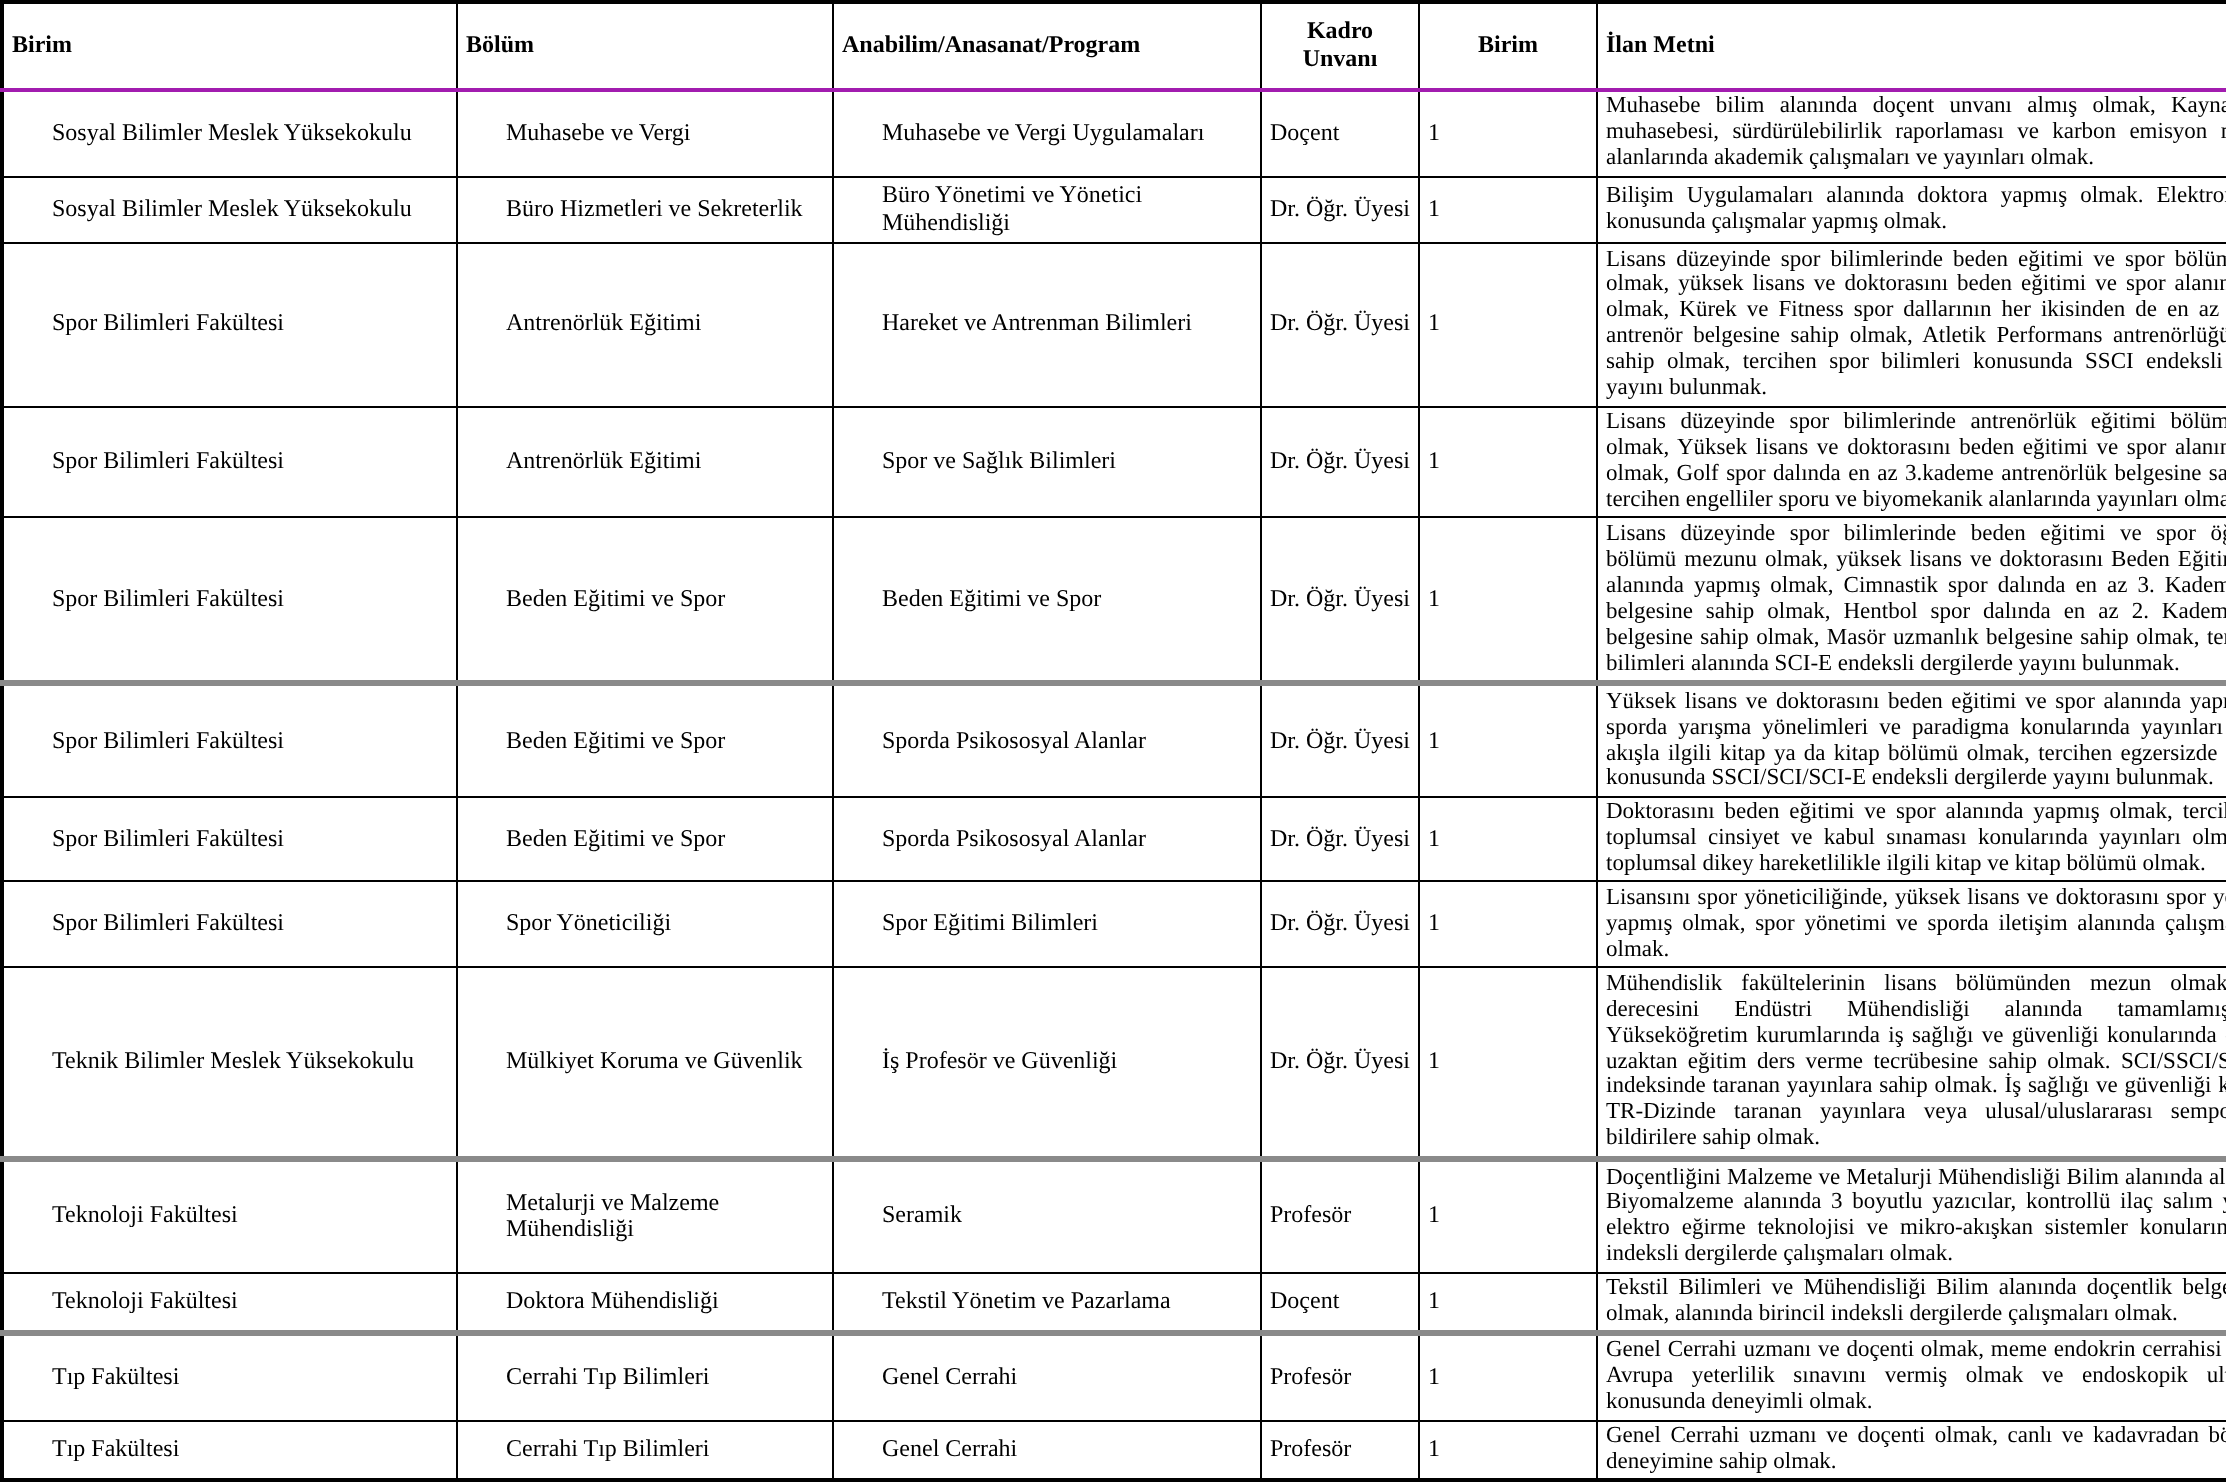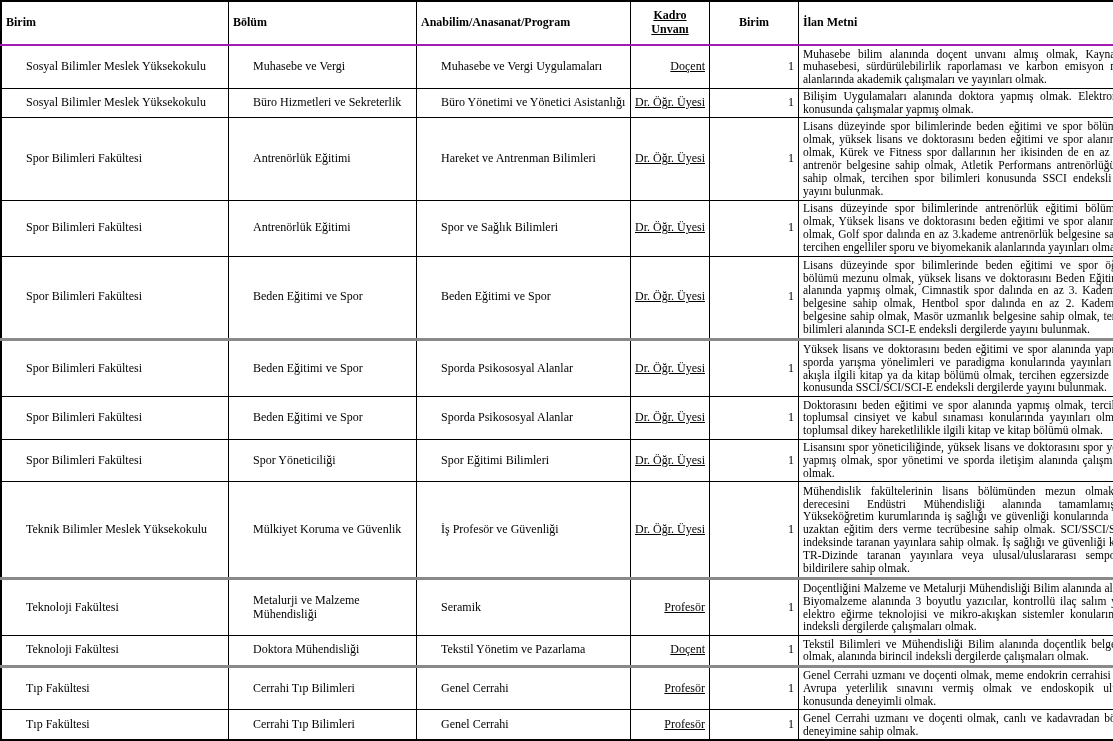--- a/index.html
+++ b/index.html
@@ -31,31 +31,31 @@
     word-wrap: break-word;
   }
   thead th {
     font-weight: bold;
     text-align: left;
     border-bottom: 2px solid #a21caf;
     height: 38px;
   }
   thead th.col-unvan, thead th.col-adet { text-align: center; }
   td.col-birim, td.col-bolum, td.col-program { text-align: left; padding-left: 24px; }
-  td.col-unvan, td.col-adet { text-align: right; }
+  td.col-unvan, td.col-adet { text-align: left; }
   td.col-ilan {
     text-align: justify;
     font-size: 11.5px;
     line-height: 1.12;
     padding: 1px 4px;
   }
   .col-birim  { width: 218px; }
   .col-bolum  { width: 179px; }
   .col-program{ width: 205px; }
-  .col-unvan  { width: 70px; text-decoration: underline;  }
+  .col-unvan  { width: 70px;  }
   .col-adet   { width: 80px;  }
   .col-ilan   { width: 361px; }
   tr.section-break > td {
     border-bottom: 3px solid #8a8a8a;
   }
 </style>
 </head>
 <body>
 
 <table class="postings">
@@ -74,21 +74,21 @@
         <td class="col-birim">Sosyal Bilimler Meslek Yüksekokulu</td>
         <td class="col-bolum">Muhasebe ve Vergi</td>
         <td class="col-program">Muhasebe ve Vergi Uygulamaları</td>
         <td class="col-unvan">Doçent</td>
         <td class="col-adet">1</td>
         <td class="col-ilan">Muhasebe bilim alanında doçent unvanı almış olmak, Kaynak tüketim muhasebesi, sürdürülebilirlik raporlaması ve karbon emisyon muhasebesi alanlarında akademik çalışmaları ve yayınları olmak.</td>
       </tr>
       <tr>
         <td class="col-birim">Sosyal Bilimler Meslek Yüksekokulu</td>
         <td class="col-bolum">Büro Hizmetleri ve Sekreterlik</td>
-        <td class="col-program">Büro Yönetimi ve Yönetici Asistanlığı</td>
+        <td class="col-program">Büro Yönetimi ve Yönetici Mühendisliği</td>
         <td class="col-unvan">Dr. Öğr. Üyesi</td>
         <td class="col-adet">1</td>
         <td class="col-ilan">Bilişim Uygulamaları alanında doktora yapmış olmak. Elektronik izleme konusunda çalışmalar yapmış olmak.</td>
       </tr>
       <tr>
         <td class="col-birim">Spor Bilimleri Fakültesi</td>
         <td class="col-bolum">Antrenörlük Eğitimi</td>
         <td class="col-program">Hareket ve Antrenman Bilimleri</td>
         <td class="col-unvan">Dr. Öğr. Üyesi</td>
         <td class="col-adet">1</td>

